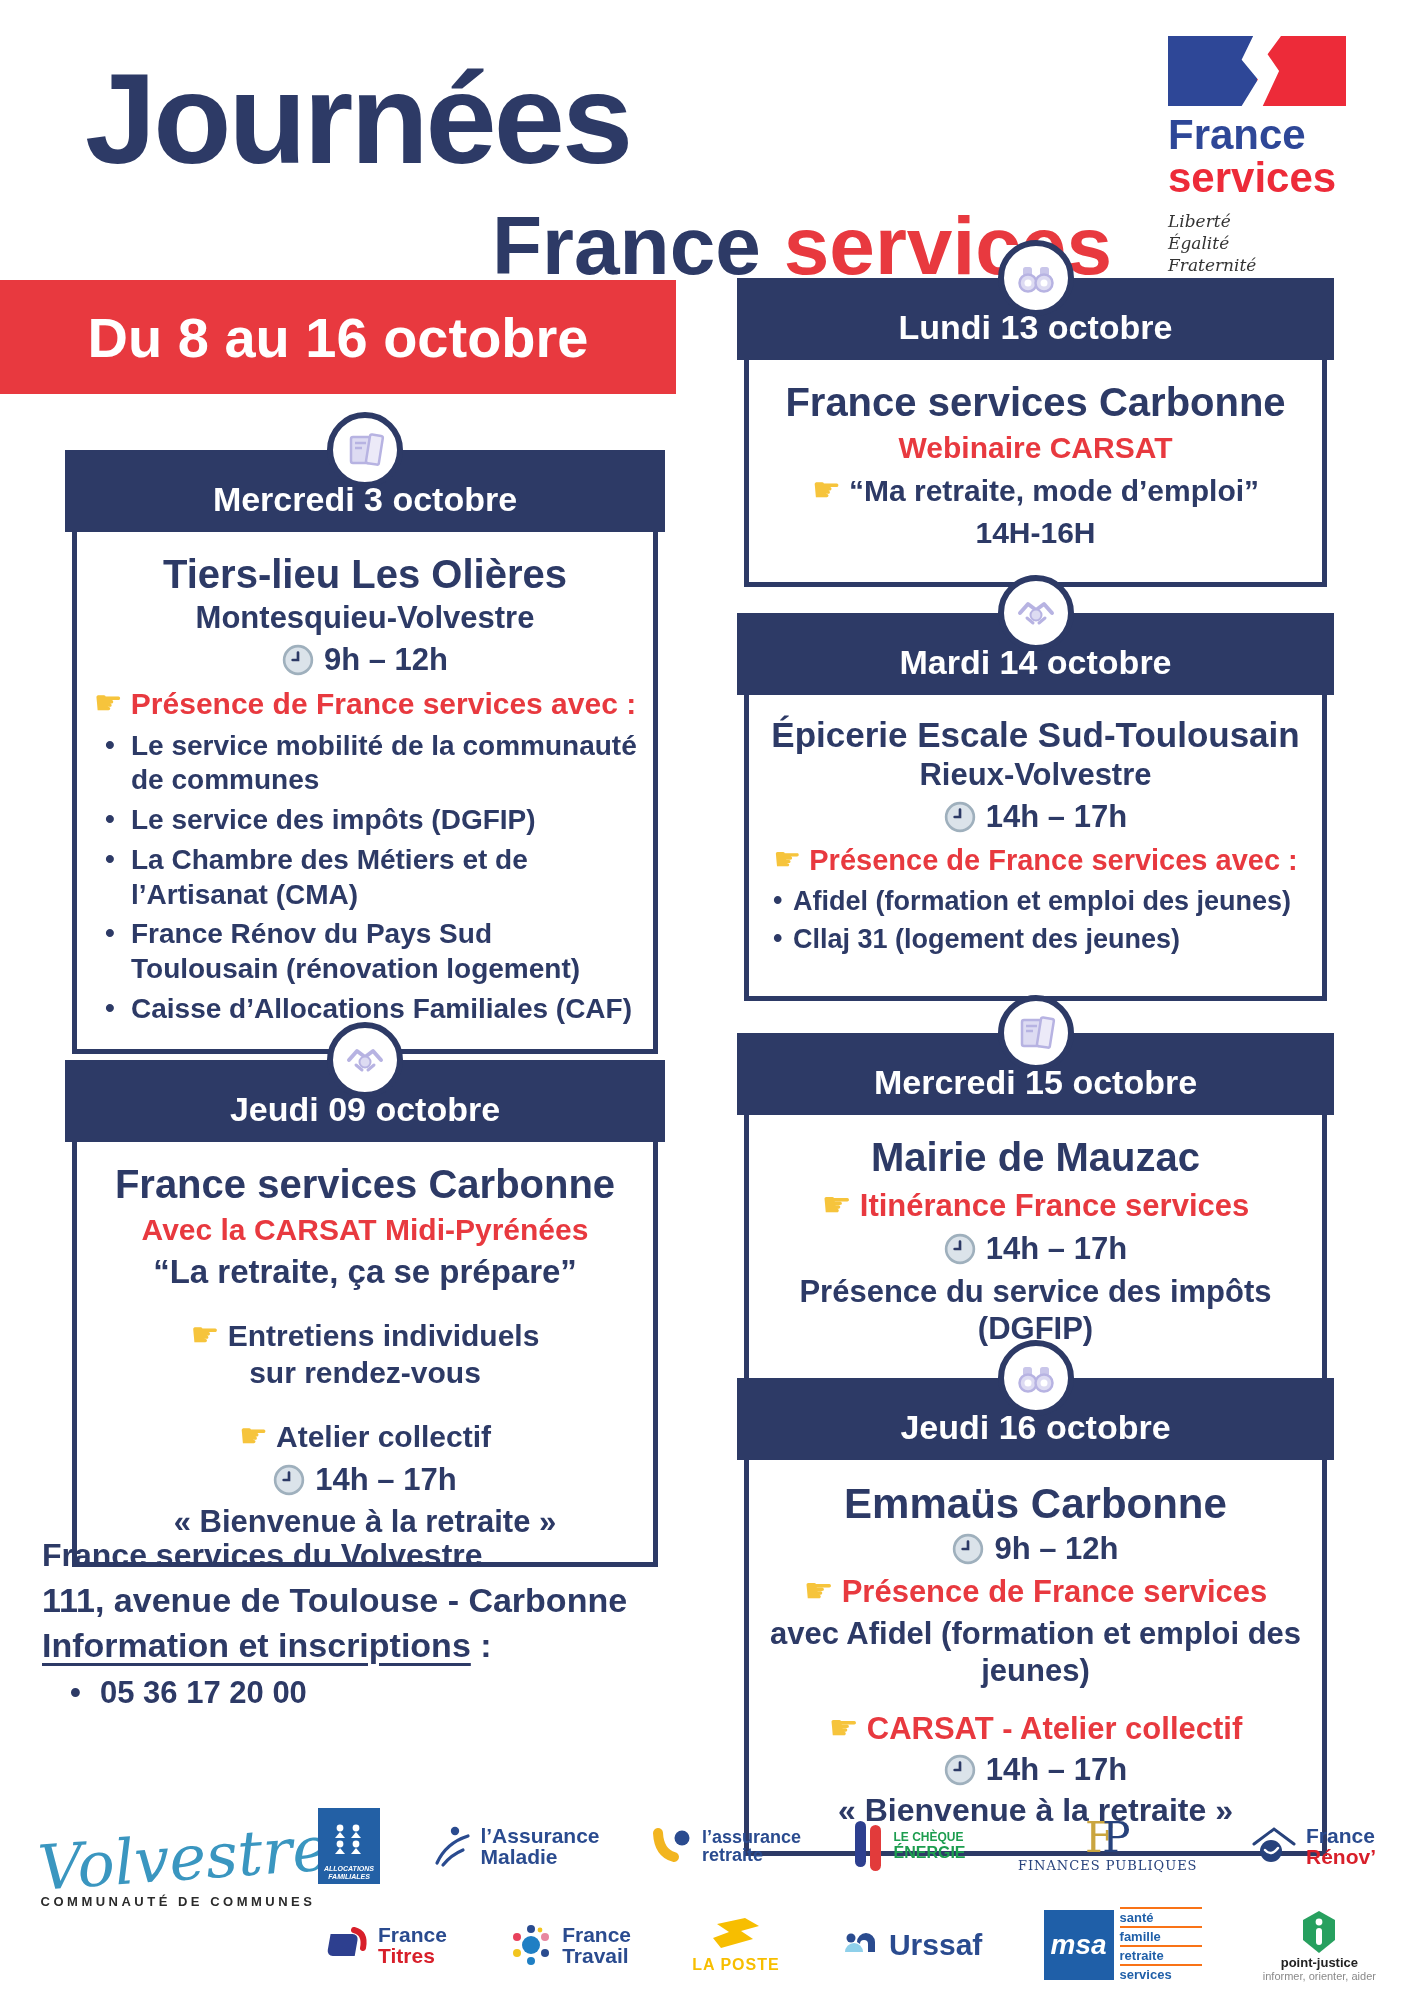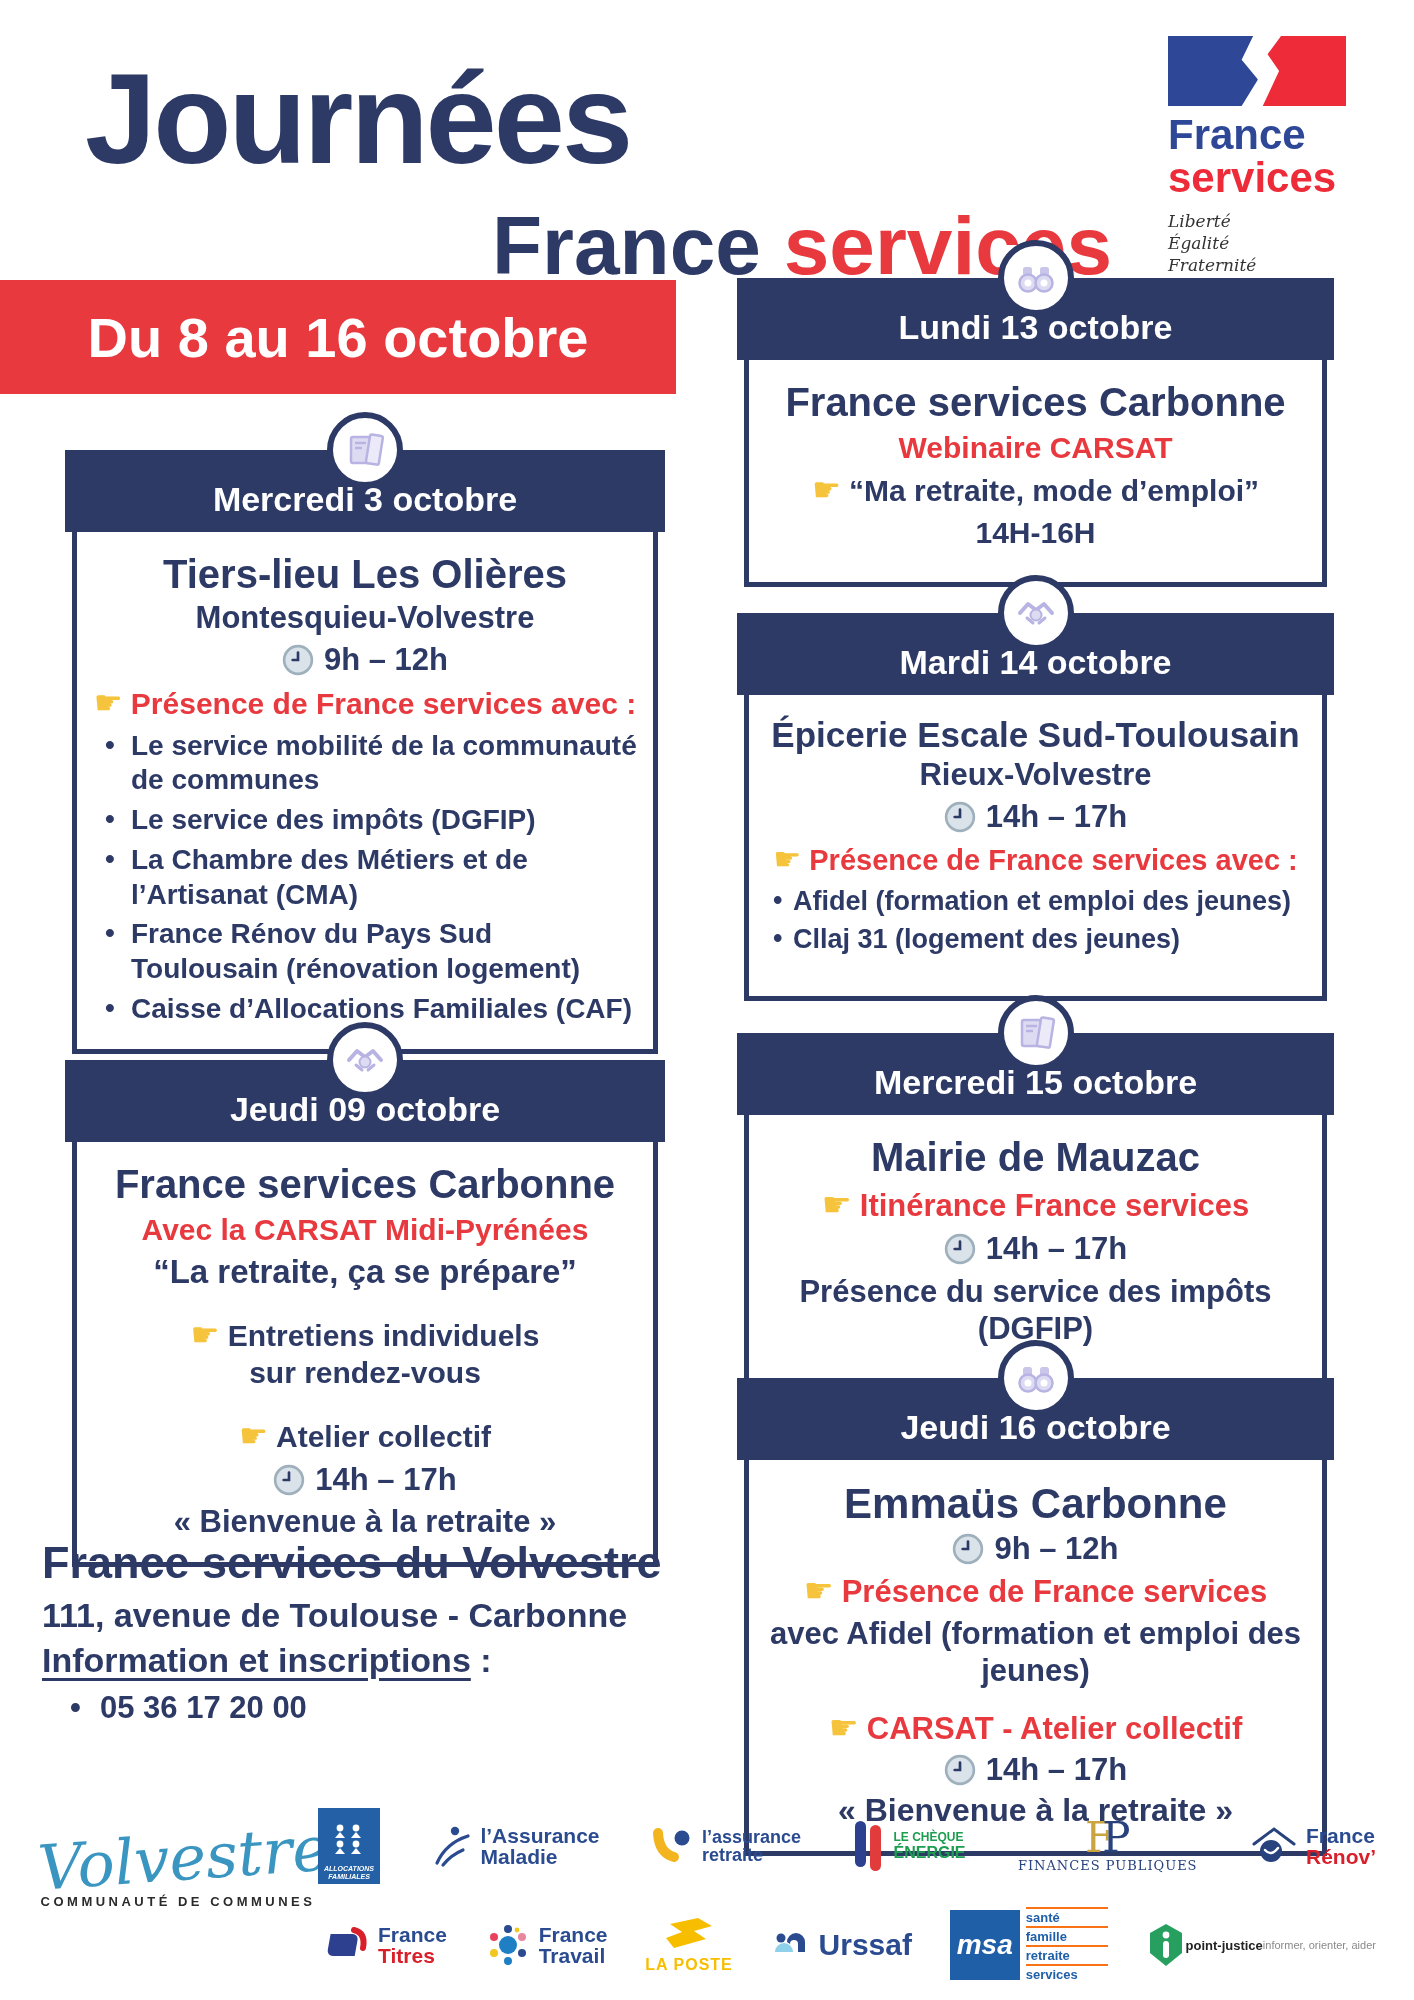--- a/index.html
+++ b/index.html
@@ -49,21 +49,21 @@
   .bullets.tight li { font-size:27px; padding-left:30px; }
 
   #card-mon13 .cbody { padding-bottom:26px; }
   #card-tue14 .cbody { padding-bottom:34px; }
   #card-wed15 .cbody { padding-bottom:30px; }
   #card-thu16 .row-point, #card-thu16 .row-time { margin:4px 0; font-size:31px; }
   #card-thu16 .t-title { font-size:42px; }
 
   
   .contact { position:absolute; left:42px; top:1538px; width:700px; text-align:left; }
-  .contact .ct { font-size:45px; line-height:1.1; }
+  .contact .ct { font-size:32px; line-height:1.1; }
   .contact .ca { font-size:34px; margin-top:8px; }
   .contact .ci { font-size:34px; margin-top:6px; }
   .contact .u { text-decoration:underline; text-underline-offset:6px; }
   .contact ul { list-style:none; margin:10px 0 0 20px; }
   .contact li { position:relative; padding-left:38px; font-size:31px; margin:9px 0; }
   .contact li::before { content:"•"; position:absolute; left:8px; }
 
   
   .volvestre { position:absolute; left:38px; top:1828px; width:280px; text-align:center; }
   .v-name { font-family:"DejaVu Serif", serif; font-style:italic; font-weight:400; color:#3a96c0; font-size:62px;
@@ -88,21 +88,21 @@
   .fin-txt { font-family:"DejaVu Serif", serif; font-weight:400; font-size:13px; letter-spacing:1px; color:#27427c; margin-top:2px; }
   .renov-t2 { color:#d81f2a; }
   .titres-t2 { color:#d81f2a; }
   .poste { display:flex; flex-direction:column; align-items:center; gap:2px; }
   .poste-txt { color:#f7be00; font-size:16px; letter-spacing:1px; }
   .urssaf-txt { color:#2a4b8f; font-size:30px; }
   .msa { display:flex; align-items:center; gap:6px; }
   .msa-box { width:70px; height:70px; background:#1f5fa8; color:#fff; display:flex; align-items:center; justify-content:center;
     font-size:28px; font-style:italic; }
   .msa-list div { font-size:13px; color:#1f5fa8; border-top:2px solid #f97316; padding:1px 4px 1px 0; min-width:82px; }
-  .justice { display:flex; flex-direction:row; align-items:center; }
+  .justice { display:flex; flex-direction:column; align-items:center; }
   .jt1 { font-size:13px; color:#222; }
   .jt2 { font-size:11px; color:#8a8a8a; font-weight:400; }
 </style>
 </head>
 <body>
 
 <div class="poster">
 
   <div class="main-title">Journées</div>
   <div class="sub-title">

